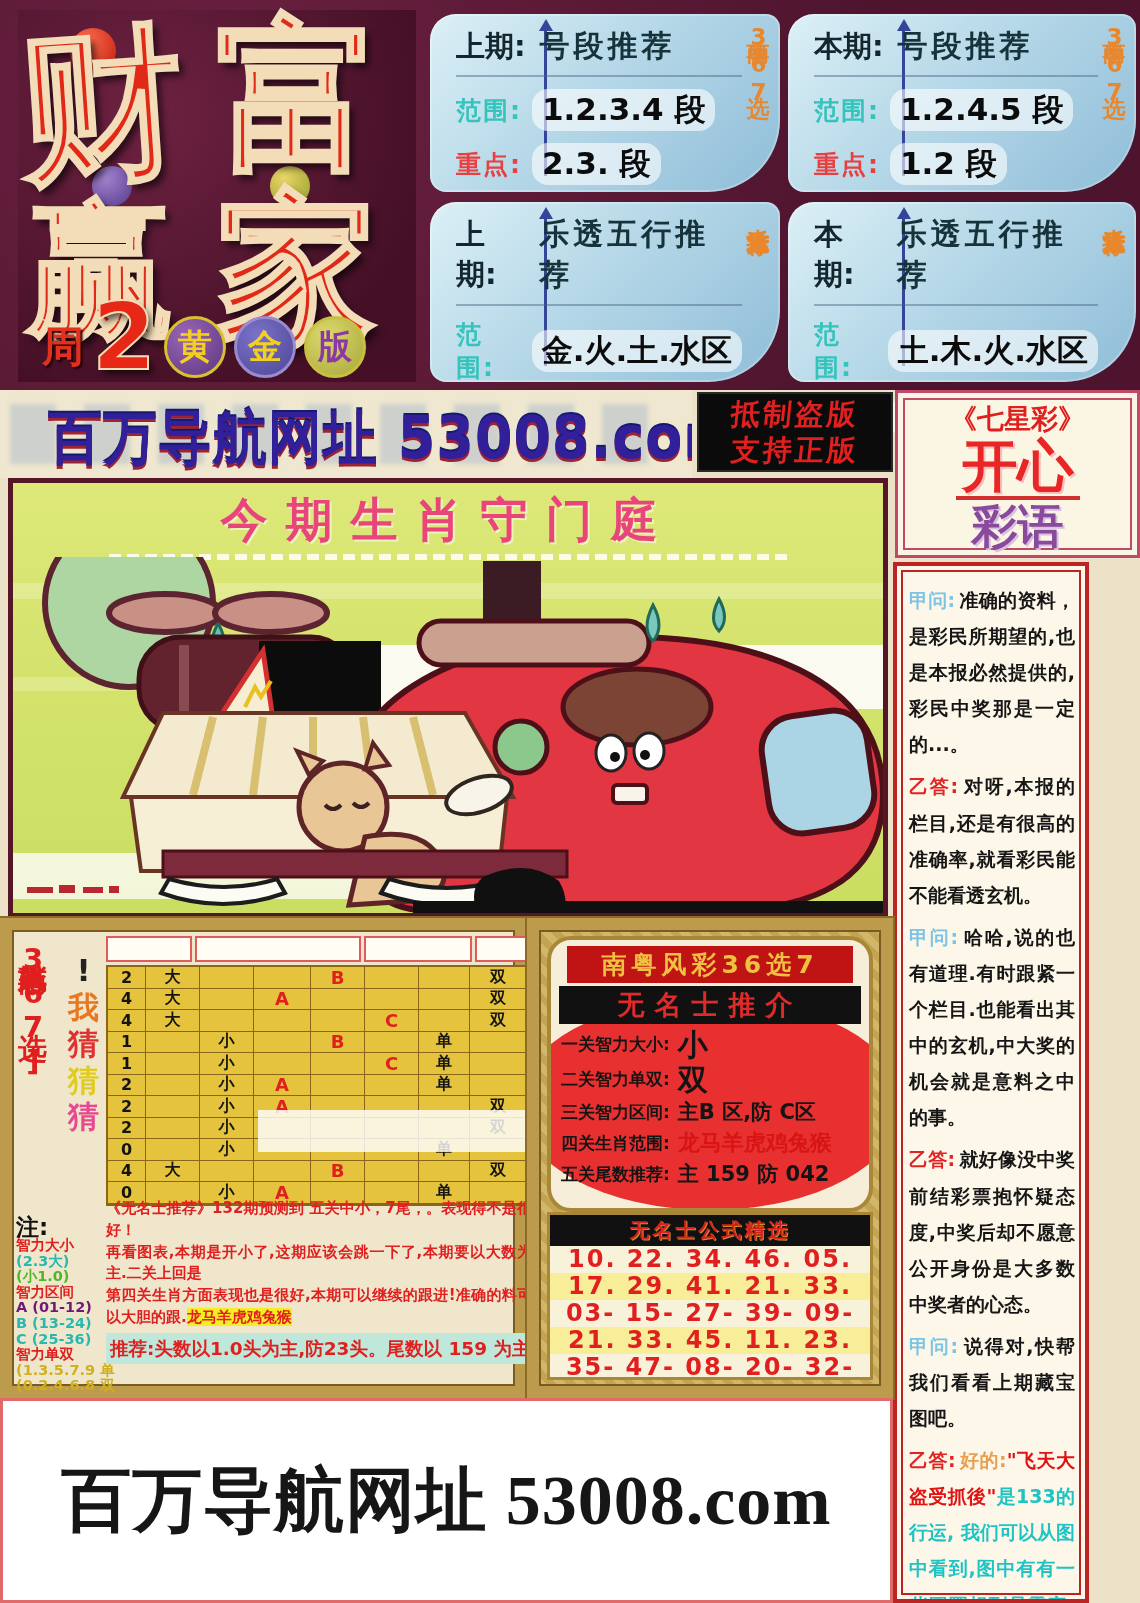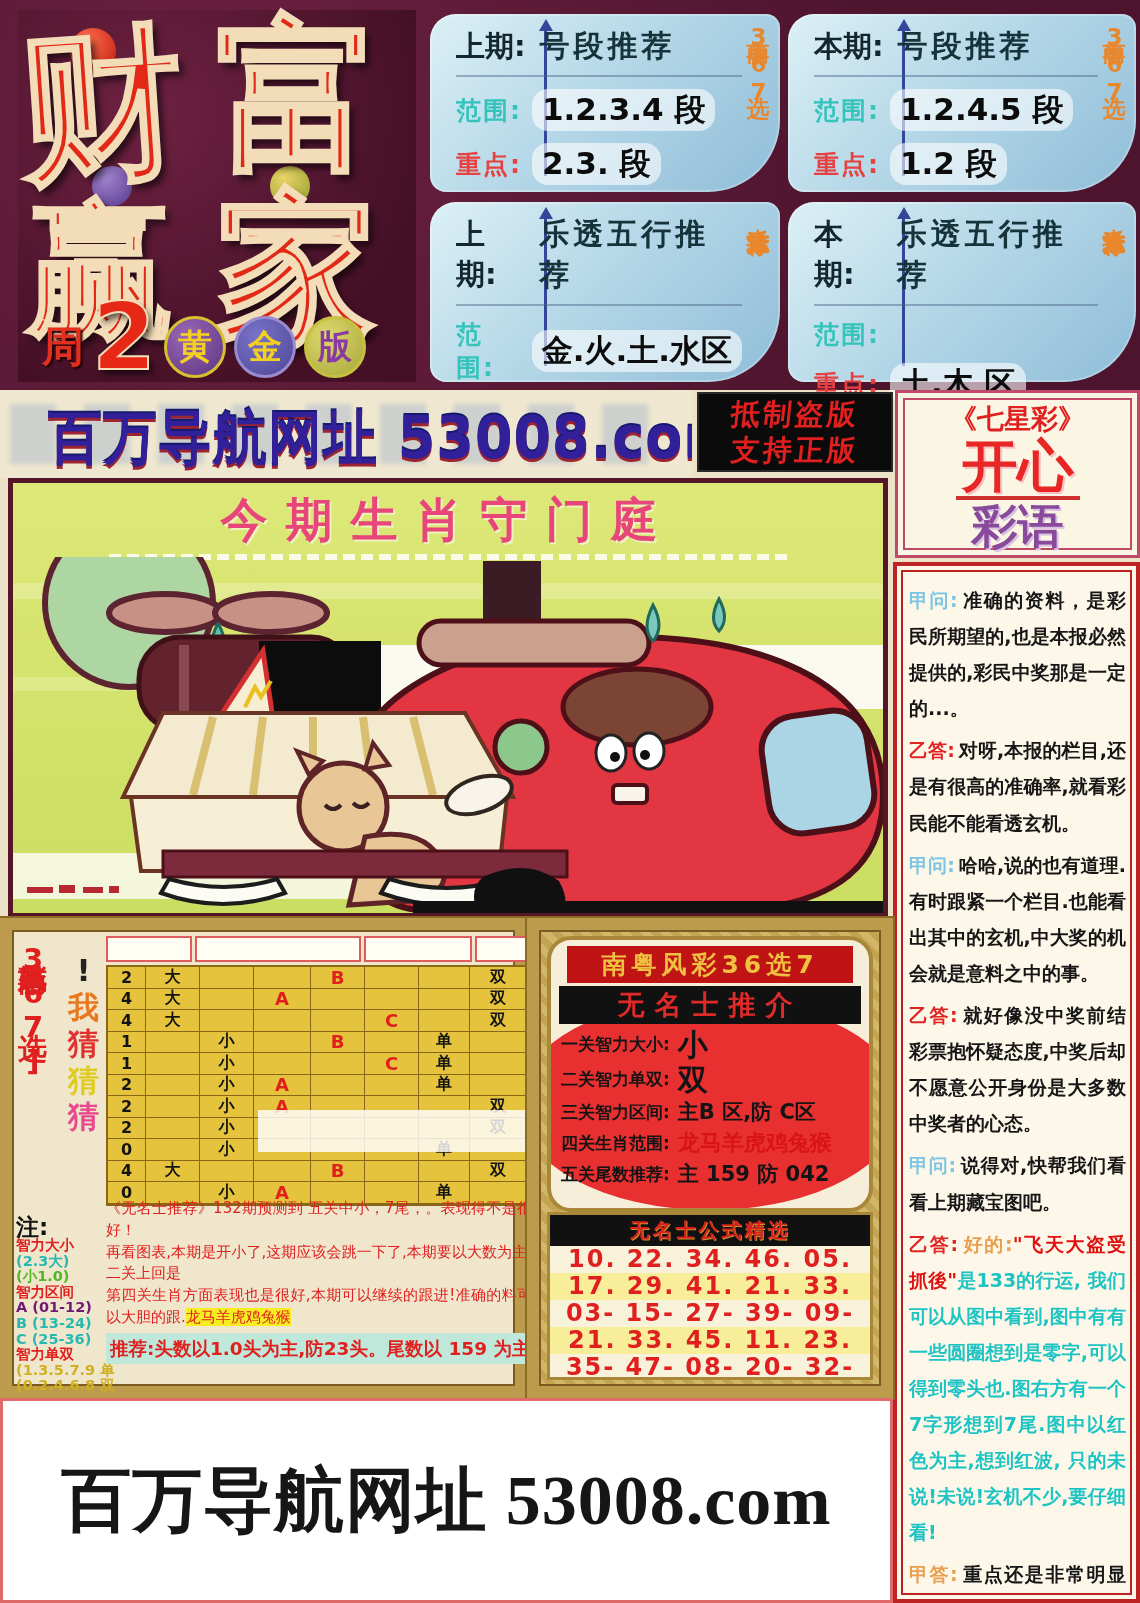--- a/index.html
+++ b/index.html
@@ -69,21 +69,21 @@
     text-shadow:2px 2px 0 #f8c0c0;border-bottom:4px solid #d03030;padding:0 6px;}
   .happy-sub{font-size:46px;font-weight:900;color:#8a4a9c;line-height:1.15;text-shadow:2px 2px 0 #d8c0e0;}
   
   .cartoon{position:absolute;left:8px;top:478px;width:880px;height:440px;box-sizing:border-box;
     background:linear-gradient(180deg,#dde878 0%,#d2e26a 55%,#cade62 100%);border:5px solid #551628;}
   .cartoon-title{font-size:47px;font-weight:900;color:#e8457a;text-align:center;letter-spacing:18px;
     padding-top:6px;text-shadow:2px 2px 0 rgba(255,255,255,.5);}
   .cartoon-rule{width:78%;margin:2px auto 0;border-bottom:6px dashed #fbfbe8;}
   .cartoon svg{position:absolute;left:0;bottom:0;}
   
-  .qa-col{position:absolute;left:893px;top:562px;width:247px;height:1041px;background:#fdf7e9;
+  .qa-col{position:absolute;left:893px;top:562px;width:196px;height:1041px;background:#fdf7e9;
     box-sizing:border-box;border:4px solid #bc2424;
     box-shadow:inset 0 0 0 4px #fdf7e9,inset 0 0 0 6px #bc2424;padding:16px 10px 6px 12px;overflow:hidden;}
   .qa-item{margin:0 0 6px 0;font-size:19px;font-weight:bold;line-height:1.9;color:#161616;
     text-align:justify;}
   .qa-label{margin-right:4px;}
   .qa-hl{color:#e01212;}
   
   .gold-frame{position:absolute;box-sizing:border-box;border:12px solid #bc9c4c;
     box-shadow:inset 0 0 0 2px #7a5c20,0 0 0 2px #8a6c28;
     background:#efe6cc;}
@@ -104,21 +104,21 @@
   .gt-header{display:flex;gap:3px;height:26px;margin-bottom:3px;}
   .gt-hcell{border:2px solid #e05b5b;background:#fffdf4;box-sizing:border-box;}
   .gt-grid{position:relative;border:2px solid #8a6618;background:#e6c33c;}
   .gt-row{display:grid;grid-template-columns:38px 54px 54px 57px 54px 54px 51px 57px 1fr;}
   .gt-cell{border-right:1.5px solid #8a6618;border-bottom:1.5px solid #8a6618;height:20.5px;
     display:flex;align-items:center;justify-content:center;font-size:16px;font-weight:900;color:#141414;}
   .gt-cell.letter{color:#e01f1f;font-size:18px;}
   .gt-overlay{position:absolute;left:150px;top:143px;right:0;height:42px;background:rgba(255,255,255,.82);}
   
   .analysis{position:absolute;left:94px;top:268px;width:426px;}
-  .an-line{font-size:15px;font-weight:400;color:#e01f1f;line-height:1.45;text-align:justify;}
+  .an-line{font-size:15px;font-weight:700;color:#e01f1f;line-height:1.45;text-align:justify;}
   .an-line .an-hl{background:#f6ee22;color:#e01f1f;}
   .an-footer{margin-top:4px;background:#bfe8da;color:#e01f1f;font-size:18.5px;font-weight:900;
     padding:3px 4px;white-space:nowrap;}
   
   .tuijie-panel{position:absolute;left:8px;top:6px;right:8px;height:268px;background:#f6eed8;
     border:4px solid #a88838;border-radius:24px;overflow:hidden;}
   .tj-red-blob{position:absolute;left:-34px;right:-34px;top:58px;height:212px;background:#e83030;
     border-radius:50%;}
   .tj-h1{position:relative;margin:6px 16px 0;background:#c01414;color:#f0c040;font-size:25px;
     font-weight:900;text-align:center;letter-spacing:5px;padding:2px 0;}
@@ -226,20 +226,21 @@
   <div class="panel" style="left:788px;top:202px;width:348px;height:180px;">
     <div class="p-arrow"></div>
     <div class="p-side">大乐透推荐</div>
     <div class="p-inner">
       <div class="p-head">
           <span class="p-period">本期:</span>
           <span class="p-title">乐透五行推荐</span>
         </div>
       <div class="p-row">
           <span class="p-label lab-range">范围:</span>
+          <span class="p-value">土.木.火.水区</span>
         </div>
       <div class="p-row">
           <span class="p-label lab-focus">重点:</span>
           <span class="p-value">土.木 区</span>
         </div>
     </div>
   </div>
 
   <div class="site-banner">
     <div class="ghost"></div>

